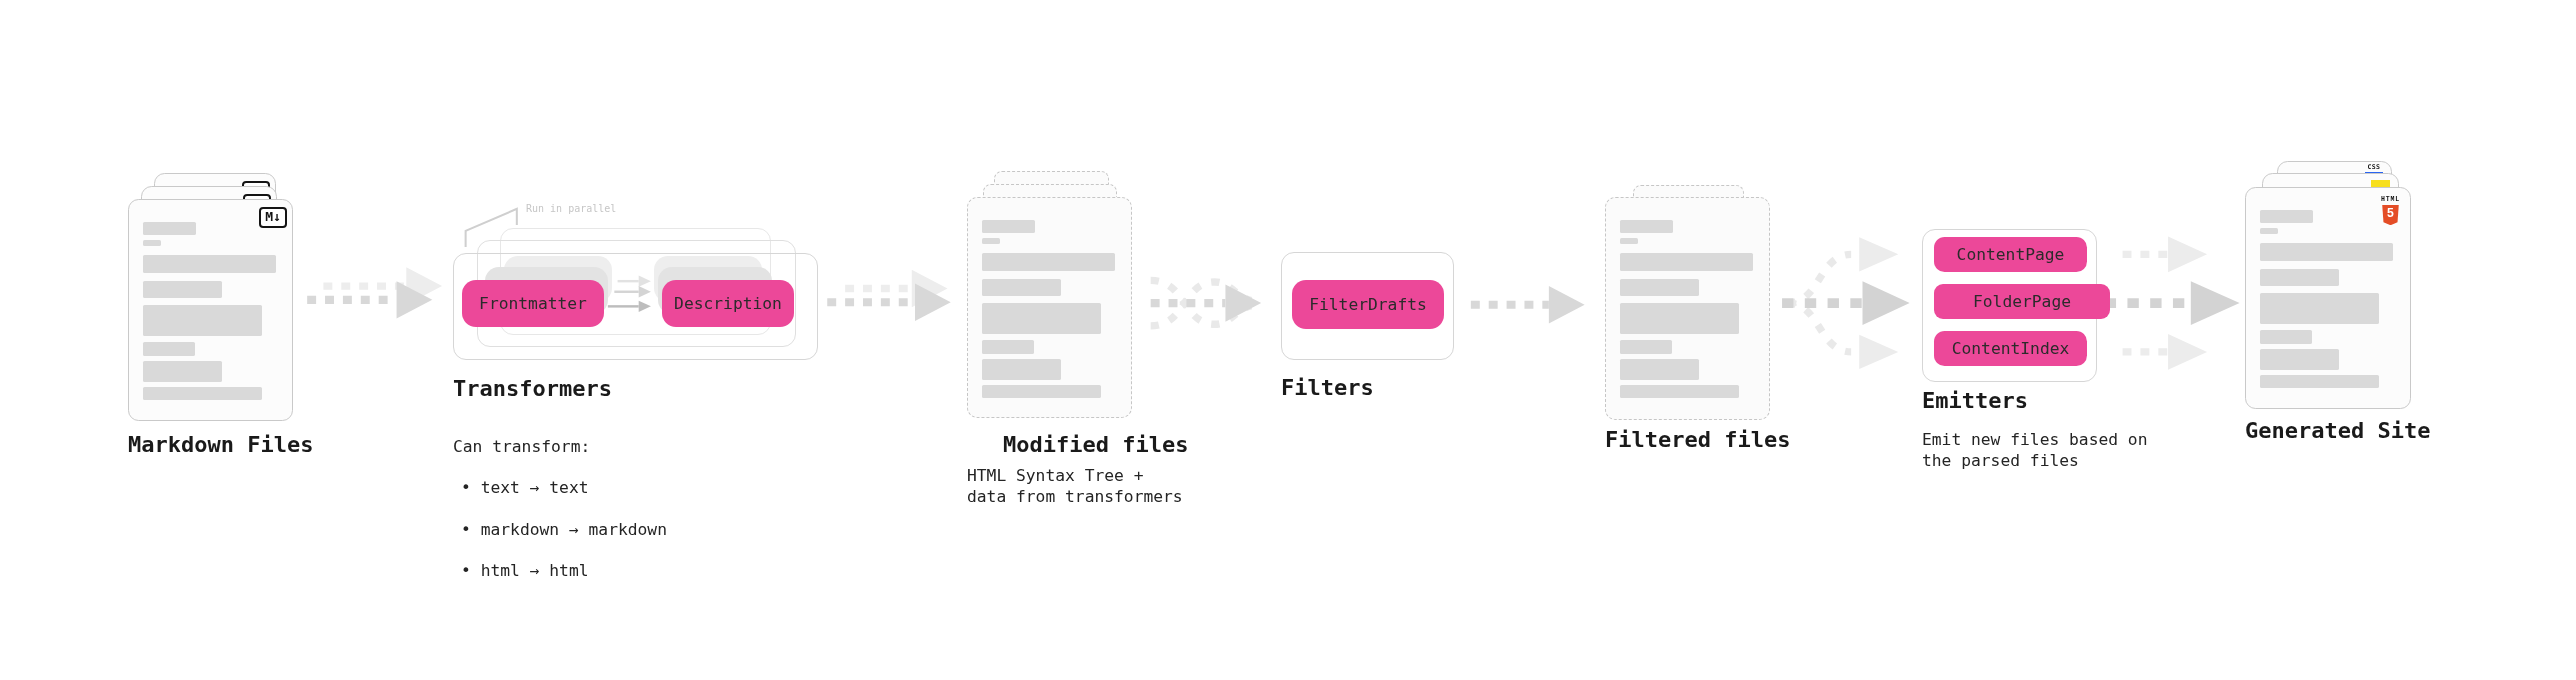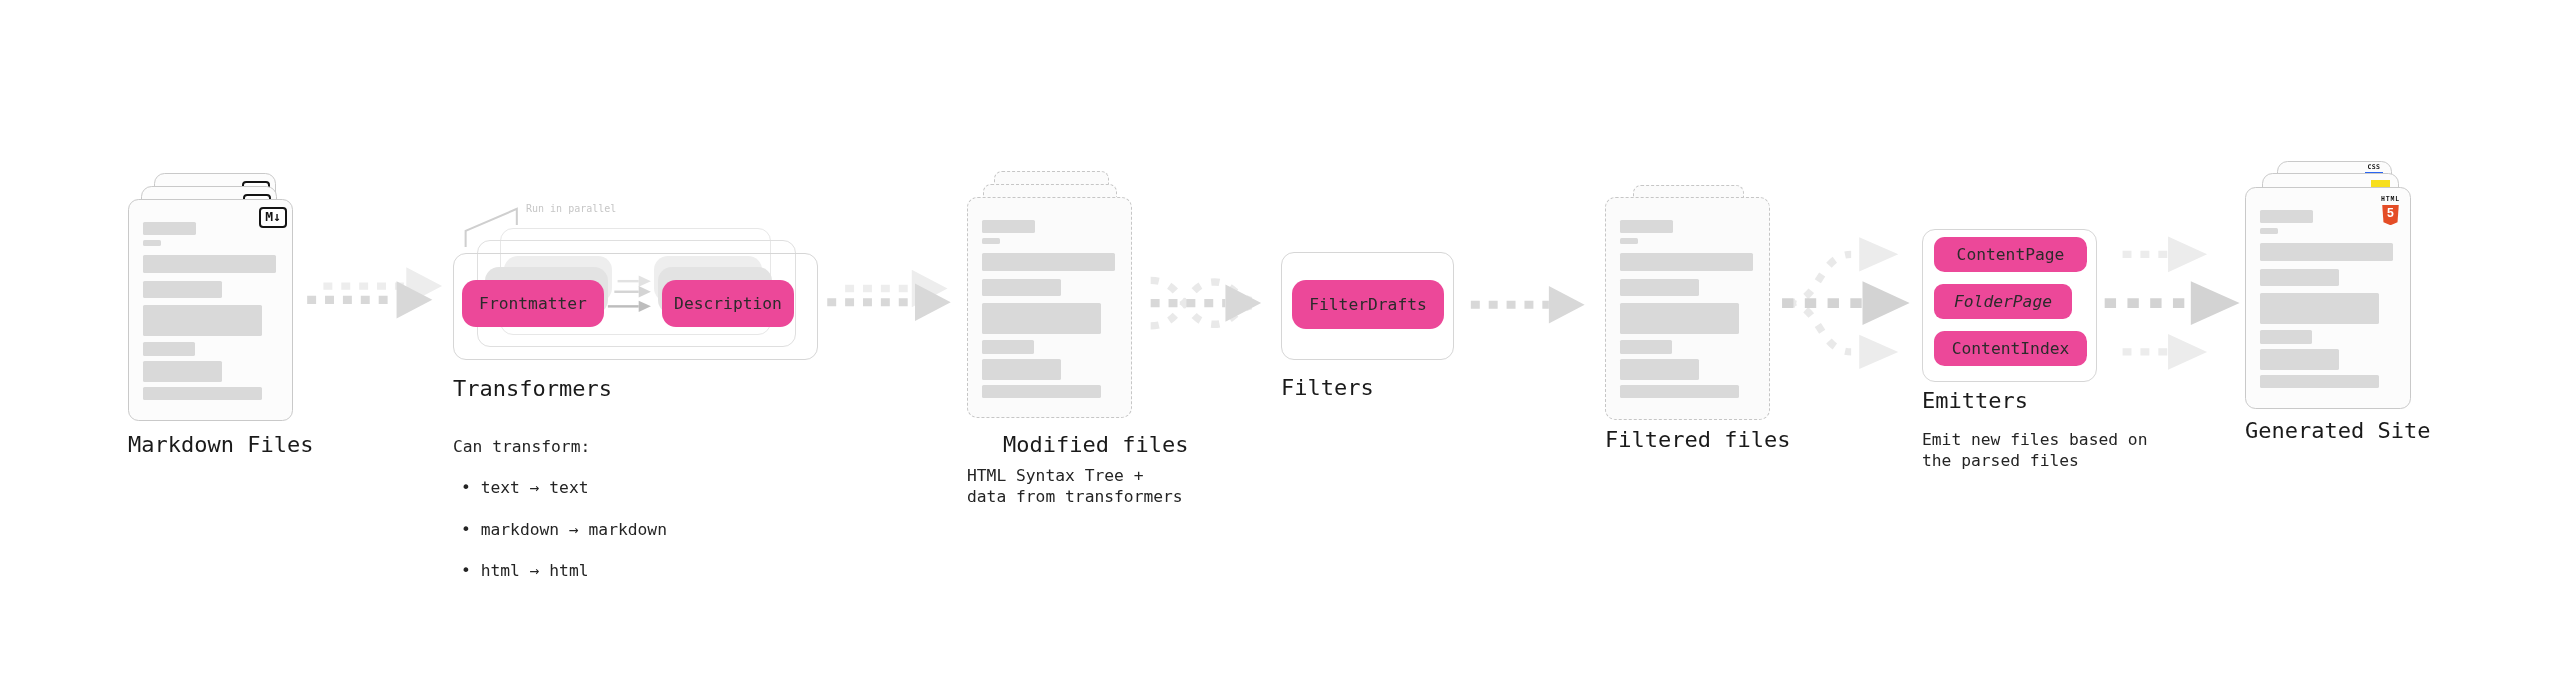--- a/index.html
+++ b/index.html
@@ -46,21 +46,21 @@
   
   .tbox{position:absolute;border:1.6px solid #d6d6d6;border-radius:13px;box-sizing:border-box;background:transparent;}
   .pill{
     position:absolute;display:flex;align-items:center;justify-content:center;
     background:#ec4899;border-radius:14px;font-size:16.3px;color:#2b2b2b;box-sizing:border-box;white-space:nowrap;
   }
   .pill.echo1{background:#e3e3e3;}
   .pill.echo2{background:#eeeeee;}
 
   
-  .title{position:absolute;font-size:22px;font-weight:normal;color:#1a1a1a;white-space:nowrap;z-index:4;}
+  .title{position:absolute;font-size:22px;font-weight:bold;color:#1a1a1a;white-space:nowrap;z-index:4;}
   .desc{position:absolute;font-size:16.3px;line-height:21px;color:#242424;white-space:pre-line;z-index:4;}
   .desc .bullet{margin-left:8.1px;}
   .desc div{line-height:20.3px;}
   .note{position:absolute;font-size:10px;color:#c6c6c6;white-space:nowrap;z-index:4;}
 </style>
 </head>
 <body>
 
 <div class="canvas">
 
@@ -213,21 +213,21 @@
         <div class="bar b6"></div>
         <div class="bar b7"></div>
         <div class="bar b8"></div>
       </div>
     </div>
   </div>
   <div class="title" style="left:1605px;top:427px;">Filtered files</div>
 
   <div class="tbox" style="left:1922px;top:229px;width:175px;height:153px;z-index:2;"></div>
   <div class="pill" style="left:1934px;top:237px;width:153px;height:35px;border-radius:10.6px;z-index:4;">ContentPage</div>
-  <div class="pill" style="left:1934px;top:284px;width:138px;height:35px;border-radius:9px;z-index:4;font-style:italic;">FolderPage</div>
+  <div class="pill" style="left:1934px;top:284px;width:176px;height:35px;border-radius:9px;z-index:4;">FolderPage</div>
   <div class="pill" style="left:1934px;top:331px;width:153px;height:35px;border-radius:10.6px;z-index:4;">ContentIndex</div>
   <div class="title" style="left:1922px;top:388px;">Emitters</div>
   <div class="desc" style="left:1922px;top:429px;">Emit new files based on
 the parsed files</div>
 
   <div>
     <div class="card" style="left:2277px;top:161px;width:115px;height:187px;z-index:2;">
       <div class="cssbadge">
         <span class="csstext">CSS</span>
         <div class="cssbar"></div>

